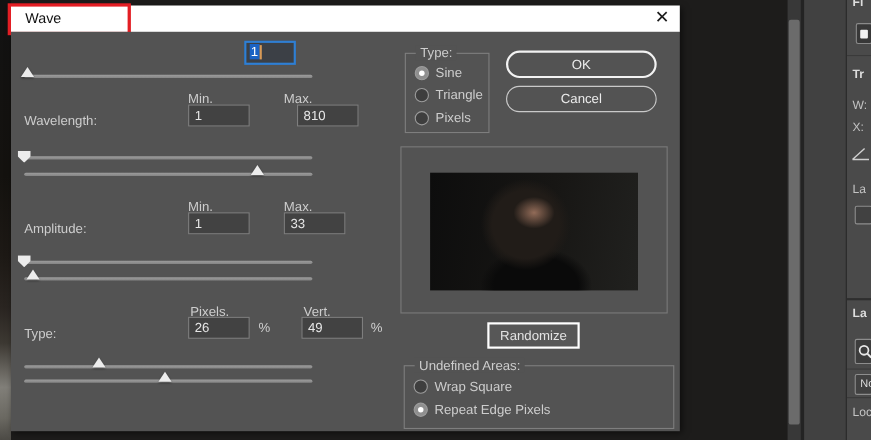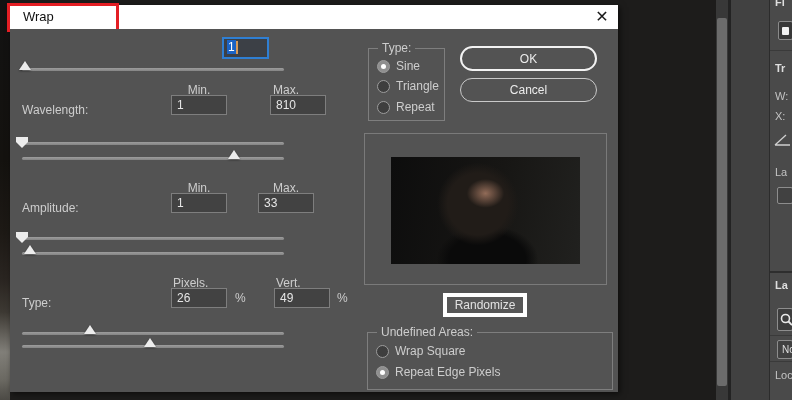--- a/index.html
+++ b/index.html
@@ -32,21 +32,21 @@
   .titlebar { position:absolute; left:0; top:0; width:608px; height:24px; background:#ffffff; }
   .title-text { position:absolute; left:13px; top:4px; font-size:13px; color:#101010; }
   .close-btn { position:absolute; right:6px; top:2px; width:20px; height:20px; text-align:center;
                font-size:16px; color:#1a1a1a; cursor:default; line-height:20px; }
   .red-annot { position:absolute; left:-3px; top:-2px; width:112px; height:29px;
                border:3px solid #e31e24; pointer-events:none; }
   .dlg-body { position:absolute; left:0; top:24px; width:608px; height:363px; background:#535353;
               color:#cdcdcd; font-size:12px; }
 
   .lbl { position:absolute; white-space:nowrap; color:#cdcdcd; }
-  .hdr { position:absolute; width:56px; text-align:center; color:#cdcdcd; }
+  .hdr { position:absolute; width:56px; text-align:left; color:#cdcdcd; }
   .hdr-left { text-align:left; }
   .inp { position:absolute; width:56px; height:20px; background:#424242; border:1px solid #7e7e7e;
          color:#e6e6e6; font-size:12px; font-family:"Liberation Sans",sans-serif; padding:1px 5px; }
   .gen-input { position:absolute; left:212px; top:8px; width:47px; height:22px; background:#3c4046;
                border:2px solid #2f7fd3; padding:1px 3px; }
   .sel-text { background:#1b63c4; color:#ffffff; padding:0 1px; }
   .caret { display:inline-block; width:2px; height:13px; background:#d79a57; vertical-align:middle; }
 
   .track { position:absolute; left:12px; width:262px; height:3px;
            background:linear-gradient(#9d9d9d,#848484); border-radius:2px; }
@@ -65,21 +65,21 @@
   .radio.sel { background:#8f8f8f; }
   .radio.sel::after { content:""; position:absolute; left:3px; top:3px; width:5px; height:5px;
                       border-radius:50%; background:#ffffff; }
   .radio-lbl { position:absolute; left:19px; top:-1px; white-space:nowrap; }
 
   .pill-btn { position:absolute; left:450px; width:137px; background:transparent; color:#ececec;
               font-size:12px; font-family:"Liberation Sans",sans-serif; text-align:center; cursor:default; }
   .ok { top:17px; height:25px; border:2px solid #f2f2f2; border-radius:13px; }
   .cancel { top:49px; height:24px; border:1px solid #c9c9c9; border-radius:12px; }
   .randomize { position:absolute; left:433px; top:264px; width:84px; height:24px; background:#575757;
-               border:4px solid #ffffff; color:#e2e2e2; font-size:12px;
+               border:2px solid #ffffff; color:#e2e2e2; font-size:12px;
                font-family:"Liberation Sans",sans-serif; cursor:default; }
 
   .preview-box { position:absolute; left:354px; top:104px; width:243px; height:152px; border:1px solid #7a7a7a; }
   .preview-img { position:absolute; left:26px; top:23px; width:189px; height:107px;
     background:
       radial-gradient(26px 20px at 50% 34%, rgba(158,116,95,.9), rgba(158,116,95,0) 72%),
       radial-gradient(55px 56px at 46% 44%, #211c18 0 55%, rgba(33,28,24,0) 74%),
       radial-gradient(62px 42px at 51% 96%, #0a0a0a 0 62%, rgba(10,10,10,0) 82%),
       linear-gradient(100deg,#0d0d0d 0%,#171614 55%,#21211f 100%); }
 </style>
@@ -118,21 +118,21 @@
       </svg>
     </div>
     <div class="sp-div" style="top:335px"></div>
     <div class="sp-box" style="top:340px;height:19px;line-height:17px">No</div>
     <div class="sp-div" style="top:361px"></div>
     <div class="sp-text" style="top:369px">Loc</div>
   </div>
 
   <div class="dialog">
     <div class="titlebar">
-      <span class="title-text">Wrap</span>
+      <span class="title-text">Wave</span>
       <span class="close-btn">✕</span>
     </div>
     <div class="red-annot"></div>
 
     <div class="dlg-body">
 
       <div class="gen-input">
         <span class="sel-text">1</span><span class="caret"></span>
       </div>
       <div class="track" style="top:39px">
@@ -182,21 +182,21 @@
         <div class="radio-row" style="top:11px">
           <span class="radio sel"></span>
           <span class="radio-lbl">Sine</span>
         </div>
         <div class="radio-row" style="top:31px">
           <span class="radio"></span>
           <span class="radio-lbl">Triangle</span>
         </div>
         <div class="radio-row" style="top:52px">
           <span class="radio"></span>
-          <span class="radio-lbl">Repeat</span>
+          <span class="radio-lbl">Pixels</span>
         </div>
       </div>
 
       <button class="pill-btn cancel">Cancel</button>
       <button class="pill-btn ok">OK</button>
 
       <div class="preview-box">
         <div class="preview-img"></div>
       </div>
       <button class="randomize">Randomize</button>

